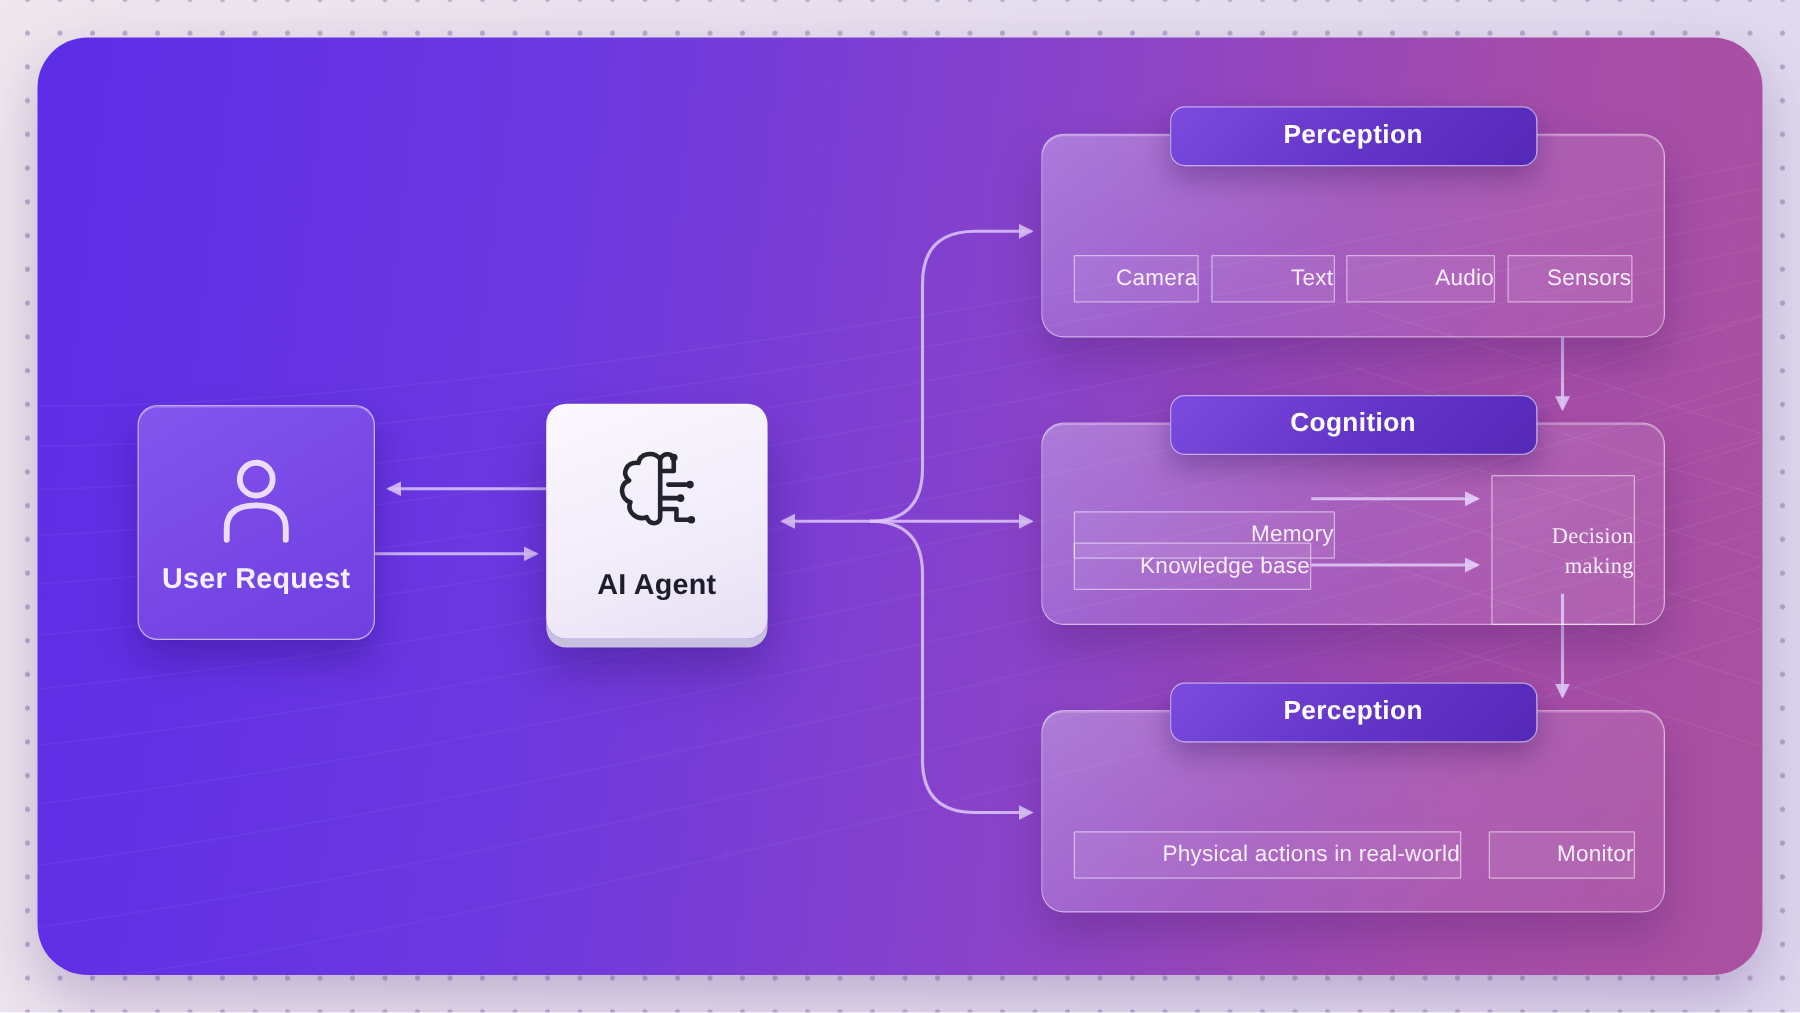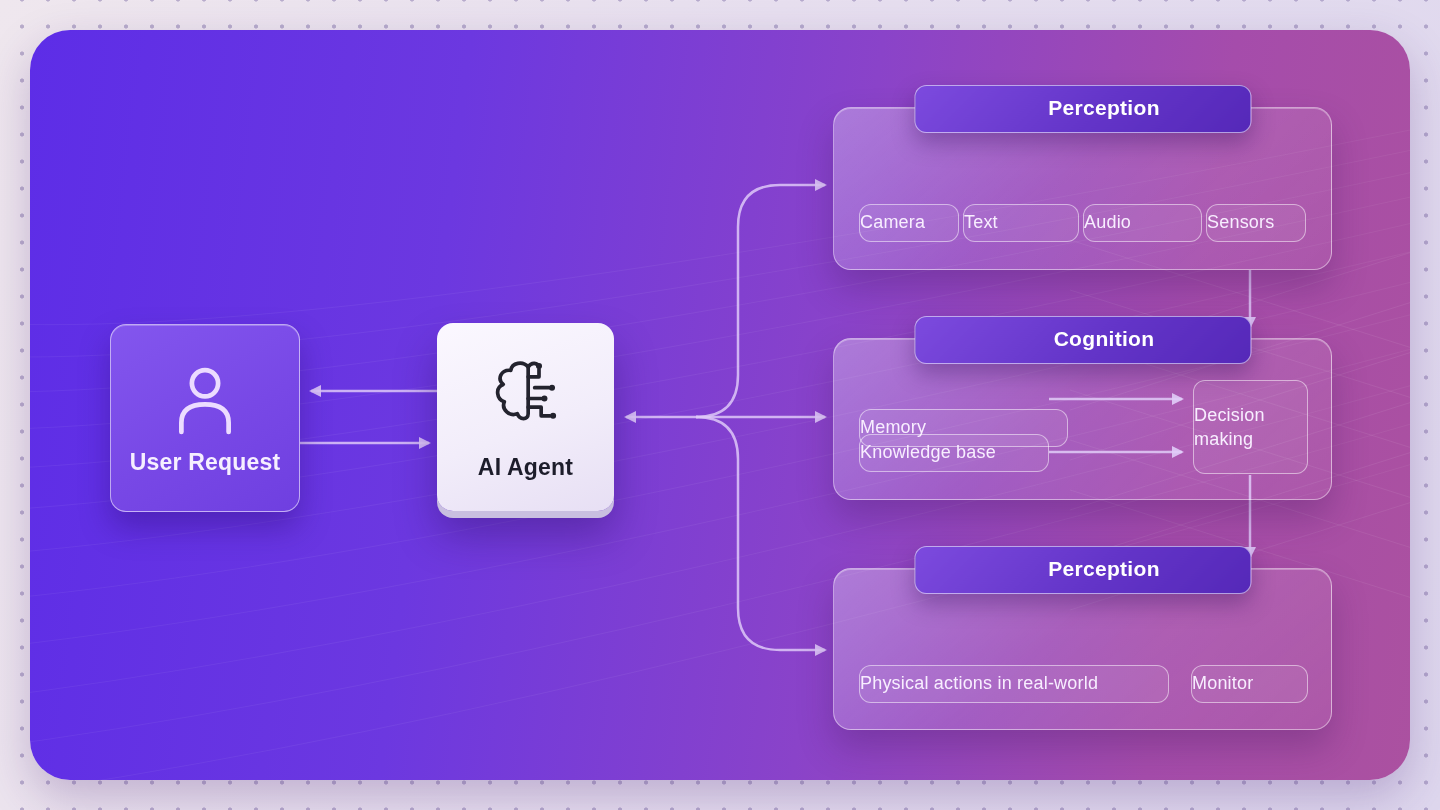--- a/index.html
+++ b/index.html
@@ -47,40 +47,39 @@
   .box-top{top:77px;height:161px;}
   .box-cog{top:308px;height:160px;}
   .box-act{top:538px;height:160px;}
   .pill{
     position:absolute;left:50%;top:-23px;transform:translateX(-50%);
     width:292px;height:46px;line-height:43px;text-align:center;
     background:linear-gradient(135deg,#7c4ade 0%,#6334c8 55%,#5528b8 100%);
     border:1.5px solid rgba(255,255,255,0.55);border-radius:12px;
     color:#ffffff;font-size:21px;font-weight:700;letter-spacing:0.3px;
     box-shadow:0 10px 22px rgba(50,15,90,0.35);
-    padding-left:43px;
   }
   .subtitle{
     position:absolute;left:0;right:0;top:46px;height:30px;line-height:30px;
     text-align:center;color:#fdf7ff;font-size:22px;font-weight:700;letter-spacing:0.2px;
   }
   .chip{
-    position:absolute;height:38px;line-height:35px;text-align:left;
-    border:1.5px solid rgba(255,255,255,0.50);border-radius:12px;
+    position:absolute;height:38px;line-height:35px;text-align:right;
+    border:1.5px solid rgba(255,255,255,0.50);border-radius:1px;
     background:rgba(255,255,255,0.07);
     color:#f8eeff;font-size:18px;font-weight:400;letter-spacing:0.2px;
     box-sizing:border-box;
   }
   .chip-row{position:absolute;left:25px;right:25px;top:96px;height:38px;}
   .chip-row .chip{position:relative;display:inline-block;vertical-align:top;}
   .row-flex{display:flex;justify-content:space-between;}
   .decision{
-    left:359px;top:41px;width:115px;height:94px;
+    left:359px;top:41px;width:115px;height:120px;
     display:flex;align-items:center;justify-content:center;
-    line-height:24px;background:rgba(255,255,255,0.06);
+    line-height:24px;background:rgba(255,255,255,0.06);font-family:Liberation Serif, serif;
   }
 </style>
 </head>
 <body>
 
 <div class="page">
   <div class="canvas">
 
     <svg class="layer" viewBox="0 0 1380 750">
       <g stroke="#ffffff" stroke-opacity="0.055" stroke-width="1" fill="none">
@@ -160,21 +159,21 @@
           <circle cx="61" cy="58" r="2.8"></circle>
         </g>
       </svg>
       <div class="label">AI Agent</div>
     </div>
 
     <div class="glass box-top">
       <div class="pill">Perception</div>
       <div class="chip-row row-flex">
         <div class="chip" style="width:100px;">Camera</div>
-        <div class="chip" style="width:116px;">Text</div>
+        <div class="chip" style="width:99px;">Text</div>
         <div class="chip" style="width:119px;">Audio</div>
         <div class="chip" style="width:100px;">Sensors</div>
       </div>
     </div>
 
     <div class="glass box-cog">
       <div class="pill">Cognition</div>
       <div class="chip" style="left:25px;top:42px;width:209px;margin-top:28px;">Memory</div>
       <div class="chip" style="left:25px;top:95px;width:190px;">Knowledge base</div>
       <div class="chip decision">Decision making</div>

